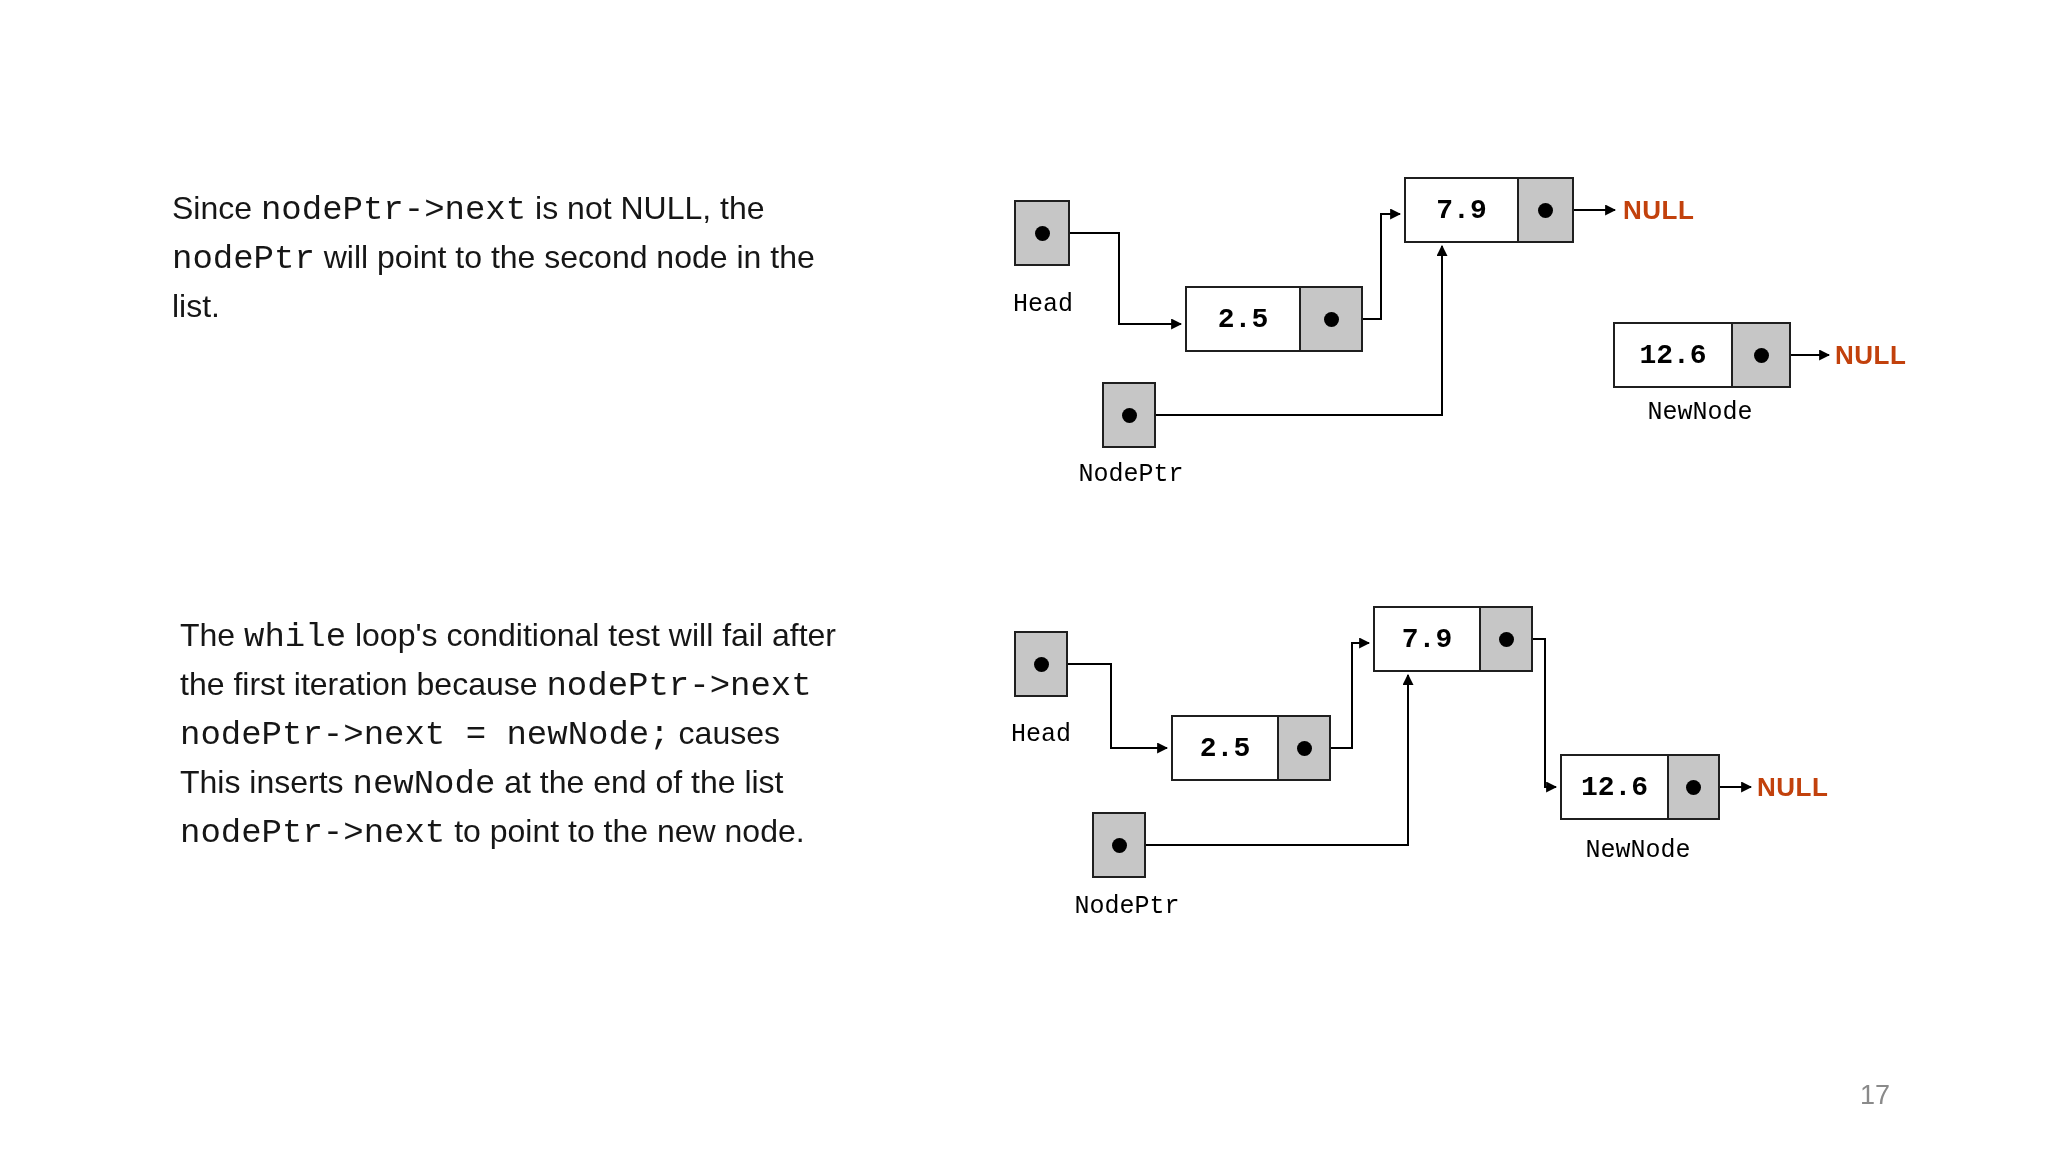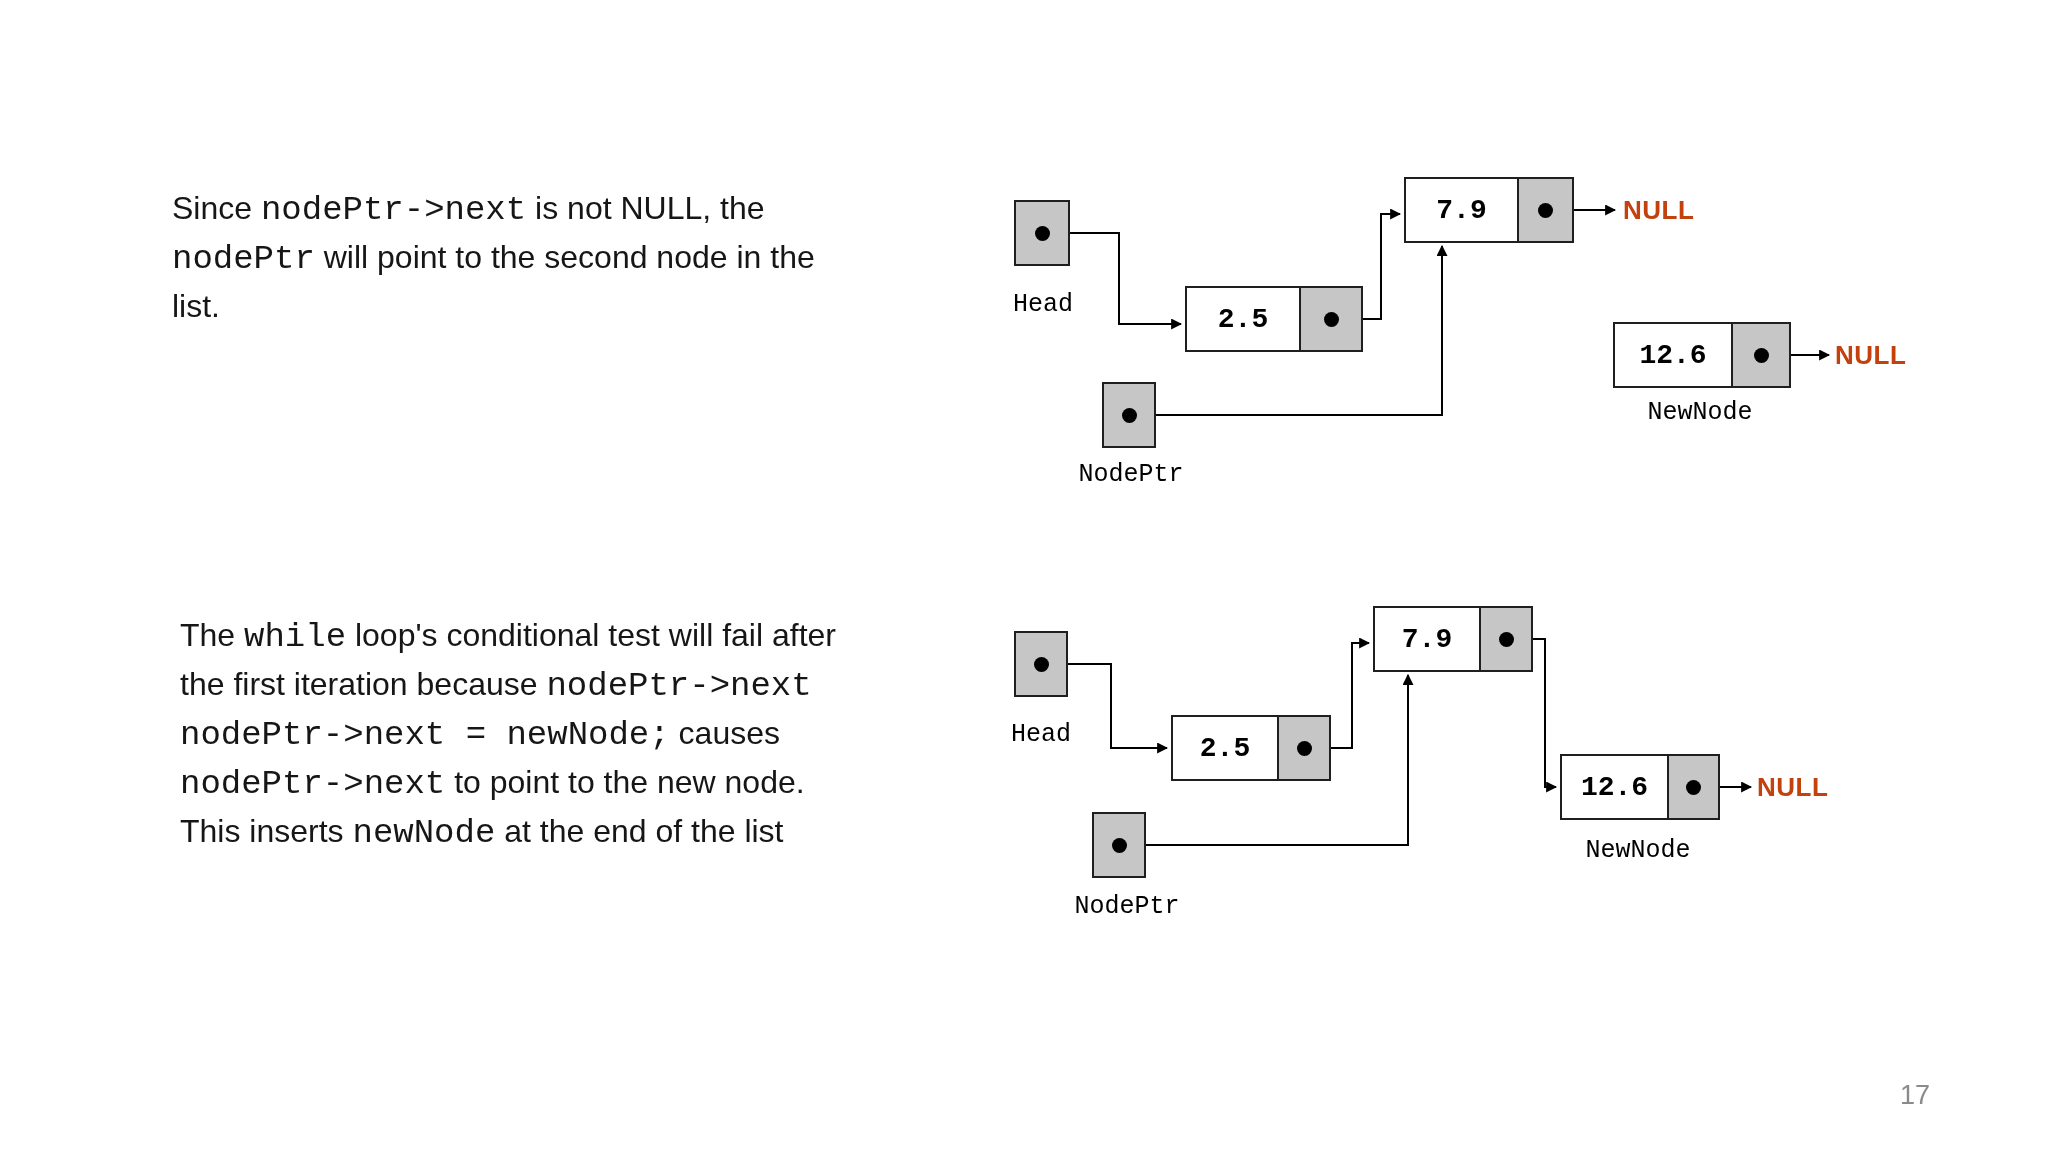--- a/index.html
+++ b/index.html
@@ -48,22 +48,22 @@
   <div class="para" style="left:172px;top:185px;">
     <div class="tline"><span class="prose">Since </span><span class="code">nodePtr-&gt;next</span><span class="prose"> is not NULL, the</span></div>
     <div class="tline"><span class="code">nodePtr</span><span class="prose"> will point to the second node in the</span></div>
     <div class="tline"><span class="prose">list.</span></div>
   </div>
 
   <div class="para" style="left:180px;top:612px;">
     <div class="tline"><span class="prose">The </span><span class="code">while</span><span class="prose"> loop's conditional test will fail after</span></div>
     <div class="tline"><span class="prose">the first iteration because </span><span class="code">nodePtr-&gt;next</span></div>
     <div class="tline"><span class="code">nodePtr-&gt;next = newNode;</span><span class="prose"> causes</span></div>
+    <div class="tline"><span class="prose">This inserts </span><span class="code">newNode</span><span class="prose"> at the end of the list</span></div>
     <div class="tline"><span class="code">nodePtr-&gt;next</span><span class="prose"> to point to the new node.</span></div>
-    <div class="tline"><span class="prose">This inserts </span><span class="code">newNode</span><span class="prose"> at the end of the list</span></div>
   </div>
 
   <div class="fig" style="left:1005px;top:150px;width:915px;height:370px;">
     <svg width="915" height="370" viewBox="0 0 915 370">
       <defs>
         <marker id="ah1" viewBox="0 0 10 10" refX="9" refY="5" markerWidth="11" markerHeight="11" orient="auto" markerUnits="userSpaceOnUse">
           <path d="M0,0 L10,5 L0,10 z" fill="#000"></path>
         </marker>
       </defs>
       <g fill="none" stroke="#000" stroke-width="2">
@@ -153,15 +153,15 @@
     </div>
     <div class="nulltext" style="left:752px;top:197px;">NULL</div>
     <div class="dlabel" style="left:633px;top:246px;">NewNode</div>
 
     <div class="ptrbox" style="left:87px;top:222px;width:54px;height:66px;">
         <span class="dot"></span>
       </div>
     <div class="dlabel" style="left:122px;top:302px;">NodePtr</div>
   </div>
 
-  <div class="page-num" style="left:1900px;top:1080px;">17</div>
+  <div class="page-num" style="left:1860px;top:1080px;">17</div>
 
 </div>
 
 </body></html>

